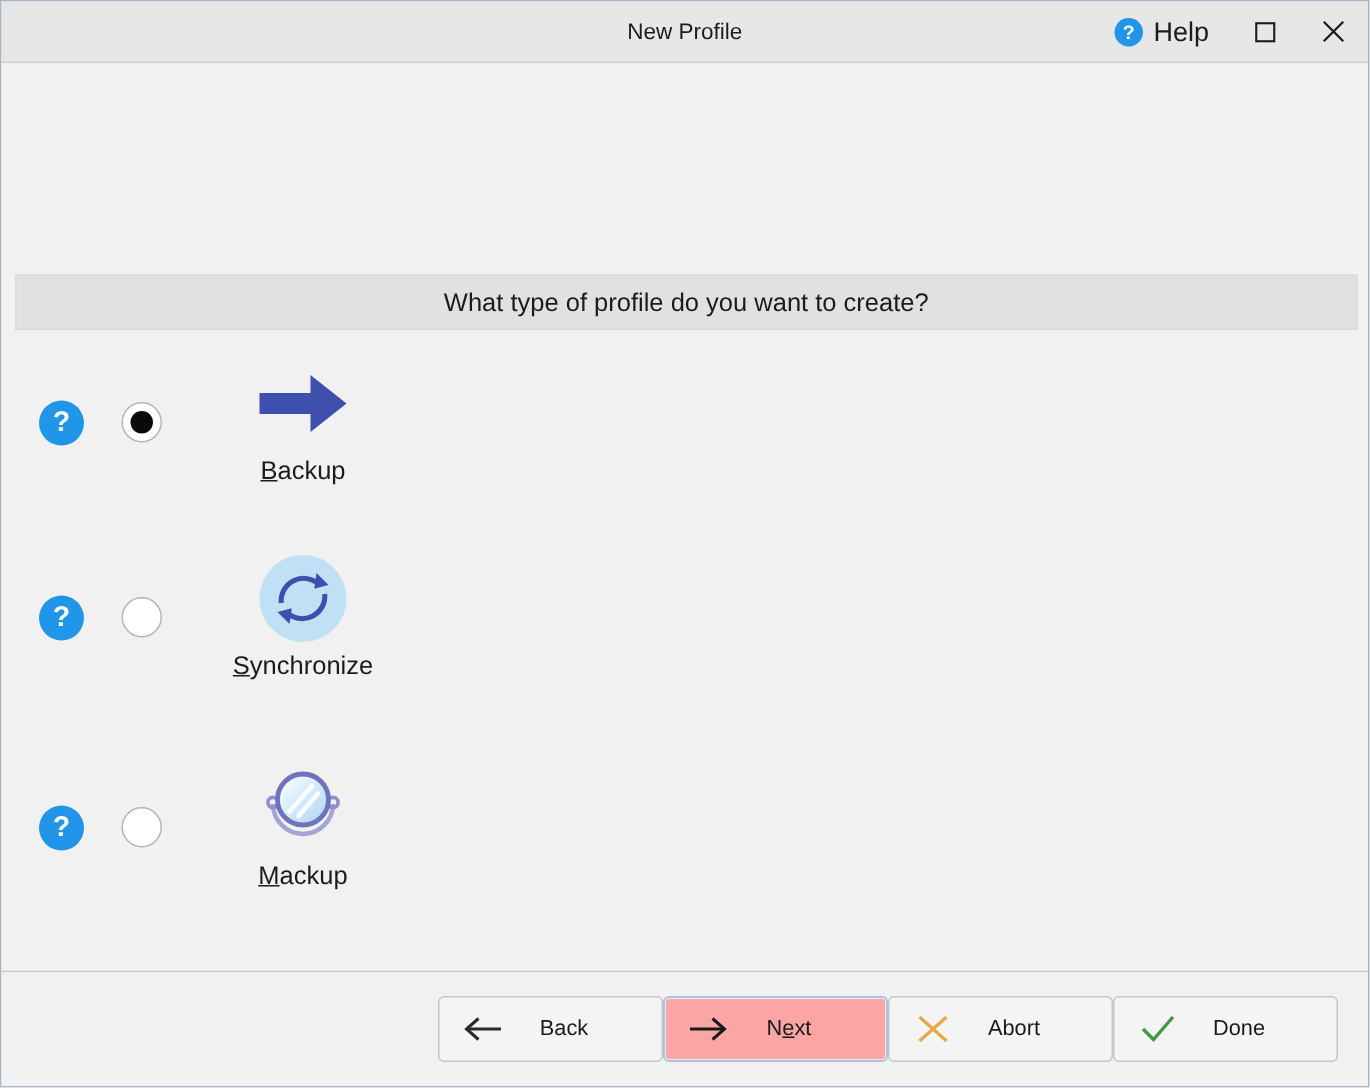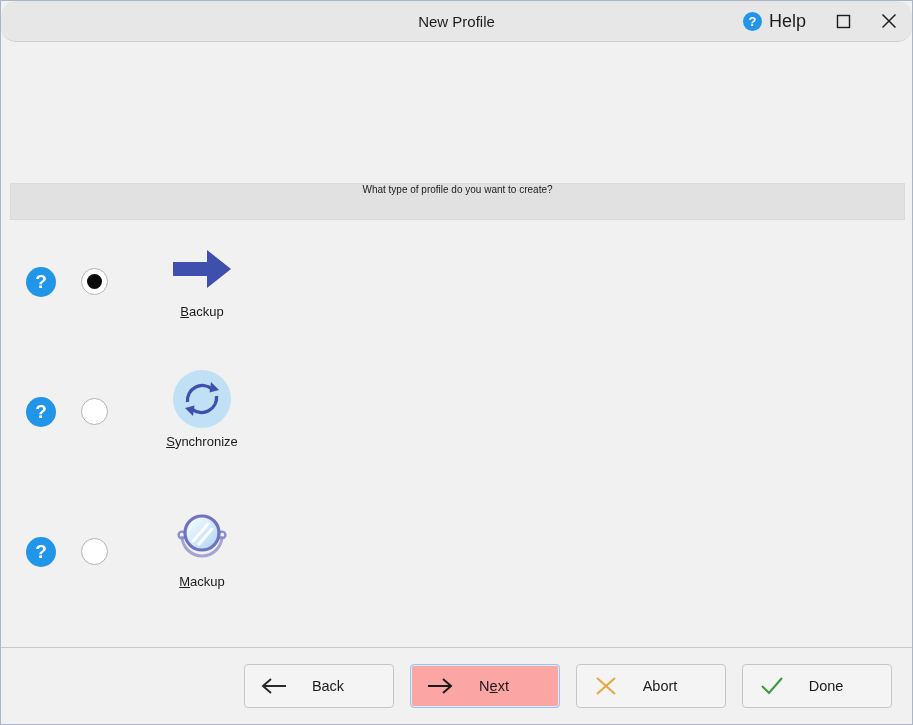--- a/index.html
+++ b/index.html
@@ -29,21 +29,20 @@
 
   
   .titlebar {
     position: relative;
     height: 40px;
     min-height: 40px;
     background: #e7e7e7;
     border-bottom: 1px solid #cfcfcf;
     display: flex;
     align-items: center;
-    border-radius: 15px;
   }
   .title-text {
     position: absolute;
     left: 0;
     right: 0;
     text-align: center;
     font-size: 15px;
     color: #1c1c1c;
     pointer-events: none;
   }
@@ -98,22 +97,23 @@
   .prompt-banner {
     position: absolute;
     left: 9px;
     top: 141px;
     width: 895px;
     height: 37px;
     box-sizing: border-box;
     background: #e1e1e1;
     border: 1px solid #dadada;
     display: flex;
+    align-items: center;
     justify-content: center;
-    font-size: 10px;
+    font-size: 17px;
     color: #1b1b1b;
   }
 
   .option-row {
     position: absolute;
     left: 0;
     width: 913px;
     height: 96px;
     display: flex;
     align-items: flex-start;
@@ -173,37 +173,37 @@
     cursor: default;
   }
   .opt-icon {
     height: 62px;
     display: flex;
     align-items: center;
     justify-content: center;
   }
   .opt-label {
     margin-top: 4px;
-    font-size: 13px;
+    font-size: 17px;
     color: #1b1b1b;
     white-space: nowrap;
   }
   .mnemonic { text-decoration: underline; }
 
   
   .footer {
     height: 77px;
     min-height: 77px;
     border-top: 1px solid #c8c8c8;
     background: #f1f1f1;
     display: flex;
     align-items: center;
     justify-content: flex-end;
     padding-right: 20px;
-    gap: 16px;
+    gap: 0;
     box-sizing: border-box;
   }
   .btn {
     width: 150px;
     height: 44px;
     box-sizing: border-box;
     background: #f4f4f4;
     border: 1px solid #c6c6c6;
     border-radius: 4px;
     display: flex;

